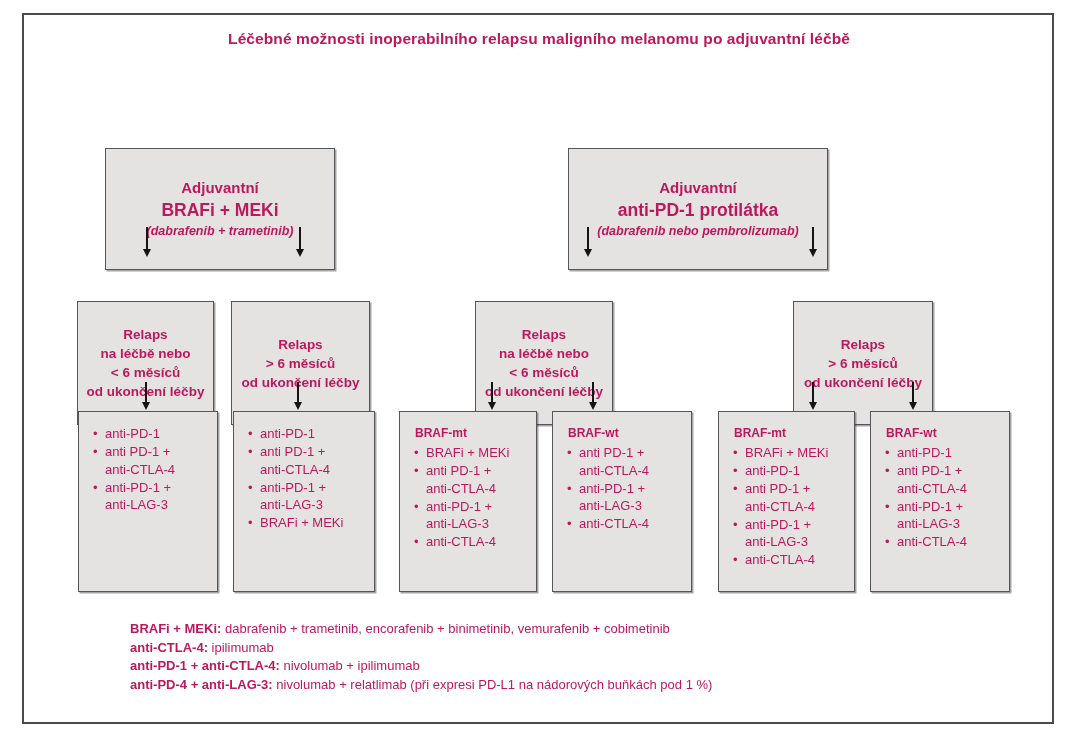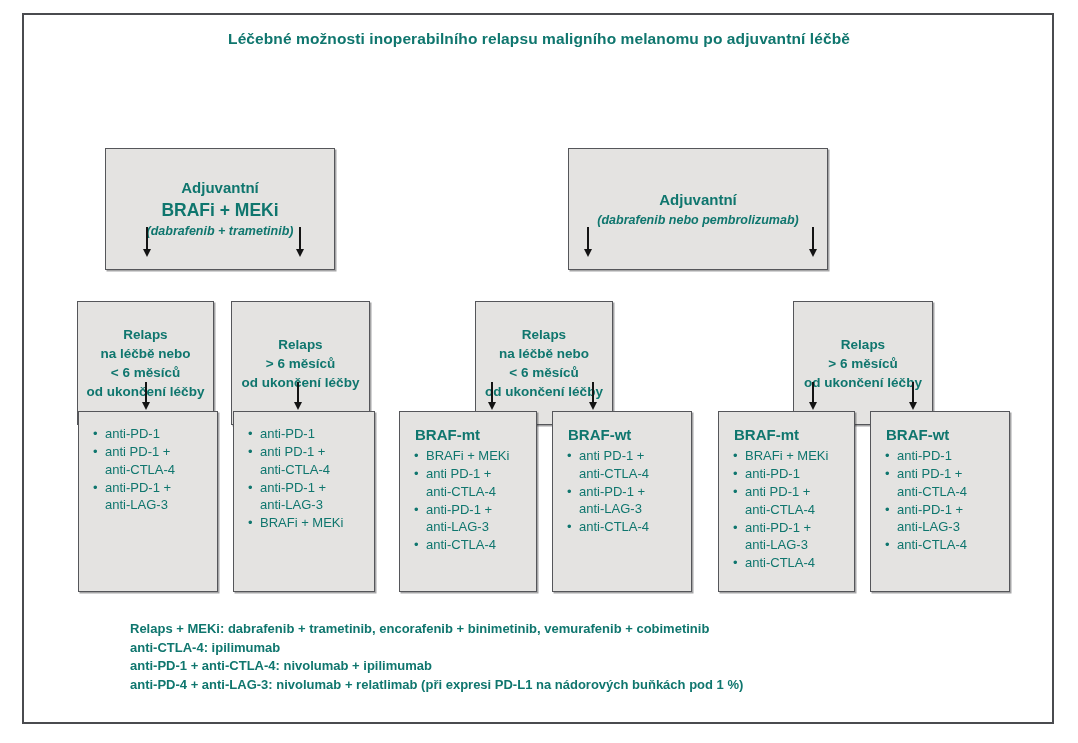--- a/index.html
+++ b/index.html
@@ -1,21 +1,21 @@
 <!DOCTYPE html>
 <html lang="cs"><head>
 <meta charset="utf-8">
 <style>
   html,body{margin:0;padding:0;background:#ffffff;}
   .page{
     position:relative;
     width:1078px;height:743px;
     background:#ffffff;
     font-family:"Liberation Sans","DejaVu Sans",sans-serif;
-    color:#0f766e;
+    color:#be185d;
     overflow:hidden;
   }
   .frame{
     position:absolute;left:22px;top:13px;width:1032px;height:711px;
     border:2px solid #4a4b4f;
     box-sizing:border-box;
     background:#ffffff;
   }
   .title{
     position:absolute;left:0;top:30px;width:1078px;
@@ -35,21 +35,21 @@
     margin-top:43px;
   }
   .tb-line1{font-size:15px;font-weight:700;line-height:22px;}
   .tb-line2{font-size:17.5px;font-weight:700;line-height:23px;}
   .tb-line3{font-size:12.5px;font-weight:700;line-height:19px;font-style:italic;}
   .relapse-text{
     font-size:13.5px;font-weight:700;line-height:19px;
     white-space:pre-line;text-align:center;
   }
   .listbox{padding:13px 5px 8px 14px;}
-  .list-header{font-size:15px;font-weight:700;margin:1px 0 4px 1px;}
+  .list-header{font-size:12px;font-weight:700;margin:1px 0 4px 1px;}
   .t-item{
     display:block;
     font-size:13px;font-weight:400;line-height:17.5px;
     white-space:pre-line;
     padding-left:12px;text-indent:-12px;
     margin-bottom:0.5px;
   }
   .t-item::before{
     content:"\2022";
     display:inline-block;width:12px;
@@ -63,39 +63,40 @@
     content:"";position:absolute;bottom:0;left:-4.5px;width:0;height:0;
     border-left:4.5px solid transparent;border-right:4.5px solid transparent;
     border-top:8px solid #141414;
   }
   .legend{
     position:absolute;left:130px;top:620px;width:900px;
     font-size:13px;line-height:18.5px;
   }
   .legend-line{white-space:nowrap;}
   .legend-label{font-weight:700;}
-  .legend-text{font-weight:700;margin-top:29px;}
+  .legend-text{font-weight:400;margin-top:29px;}
 </style>
 </head>
 <body>
 
 <div class="page">
 
   <div class="frame"></div>
 
   <div class="title">Léčebné možnosti inoperabilního relapsu maligního melanomu po adjuvantní léčbě</div>
 
   <div class="box centerbox" style="left:105px;top:105px;width:230px;height:122px;">
     <div class="tb-line1">Adjuvantní</div>
     <div class="tb-line2">BRAFi + MEKi</div>
     <div class="tb-line3">(dabrafenib + trametinib)</div>
   </div>
 
   <div class="box centerbox" style="left:568px;top:105px;width:260px;height:122px;">
     <div class="tb-line1">Adjuvantní</div>
+    <div class="tb-line2">anti-PD-1 protilátka</div>
     <div class="tb-line3">(dabrafenib nebo pembrolizumab)</div>
   </div>
 
   <div class="arrow" style="left:147px;top:227px;height:30px;"></div>
   <div class="arrow" style="left:300px;top:227px;height:30px;"></div>
   <div class="arrow" style="left:588px;top:227px;height:30px;"></div>
   <div class="arrow" style="left:813px;top:227px;height:30px;"></div>
 
   <div class="box centerbox" style="left:77px;top:258px;width:137px;height:124px;">
     <div class="relapse-text">Relaps
@@ -179,21 +180,21 @@
     <span class="t-item">anti-PD-1</span>
     <span class="t-item">anti PD-1 +
 anti-CTLA-4</span>
     <span class="t-item">anti-PD-1 +
 anti-LAG-3</span>
     <span class="t-item">anti-CTLA-4</span>
   </div>
 
   <div class="legend">
     <div class="legend-line">
-      <span class="legend-label">Relaps + MEKi:</span><span class="legend-text"> dabrafenib + trametinib, encorafenib + binimetinib, vemurafenib + cobimetinib</span>
+      <span class="legend-label">BRAFi + MEKi:</span><span class="legend-text"> dabrafenib + trametinib, encorafenib + binimetinib, vemurafenib + cobimetinib</span>
     </div>
     <div class="legend-line">
       <span class="legend-label">anti-CTLA-4:</span><span class="legend-text"> ipilimumab</span>
     </div>
     <div class="legend-line">
       <span class="legend-label">anti-PD-1 + anti-CTLA-4:</span><span class="legend-text"> nivolumab + ipilimumab</span>
     </div>
     <div class="legend-line">
       <span class="legend-label">anti-PD-4 + anti-LAG-3:</span><span class="legend-text"> nivolumab + relatlimab (při expresi PD-L1 na nádorových buňkách pod 1 %)</span>
     </div>

